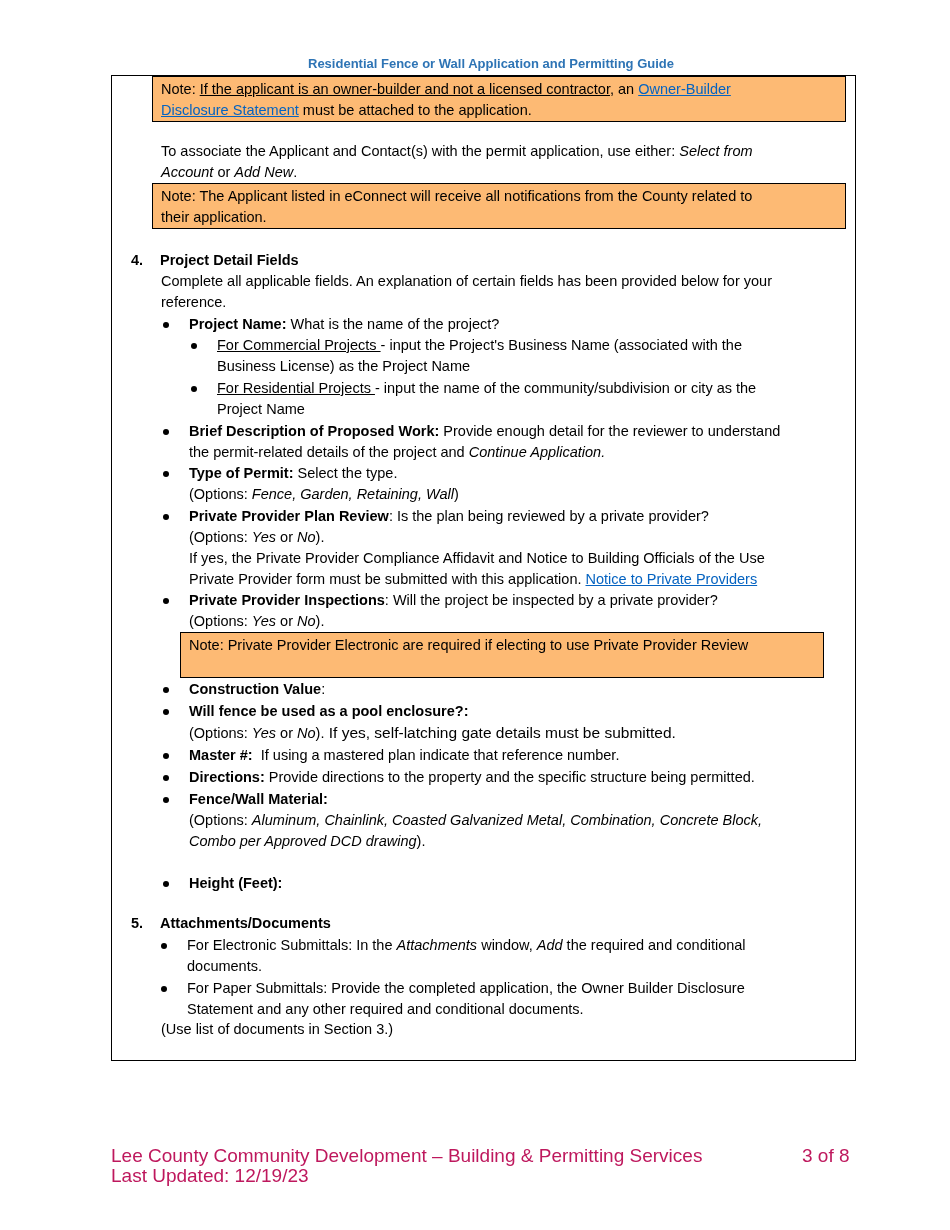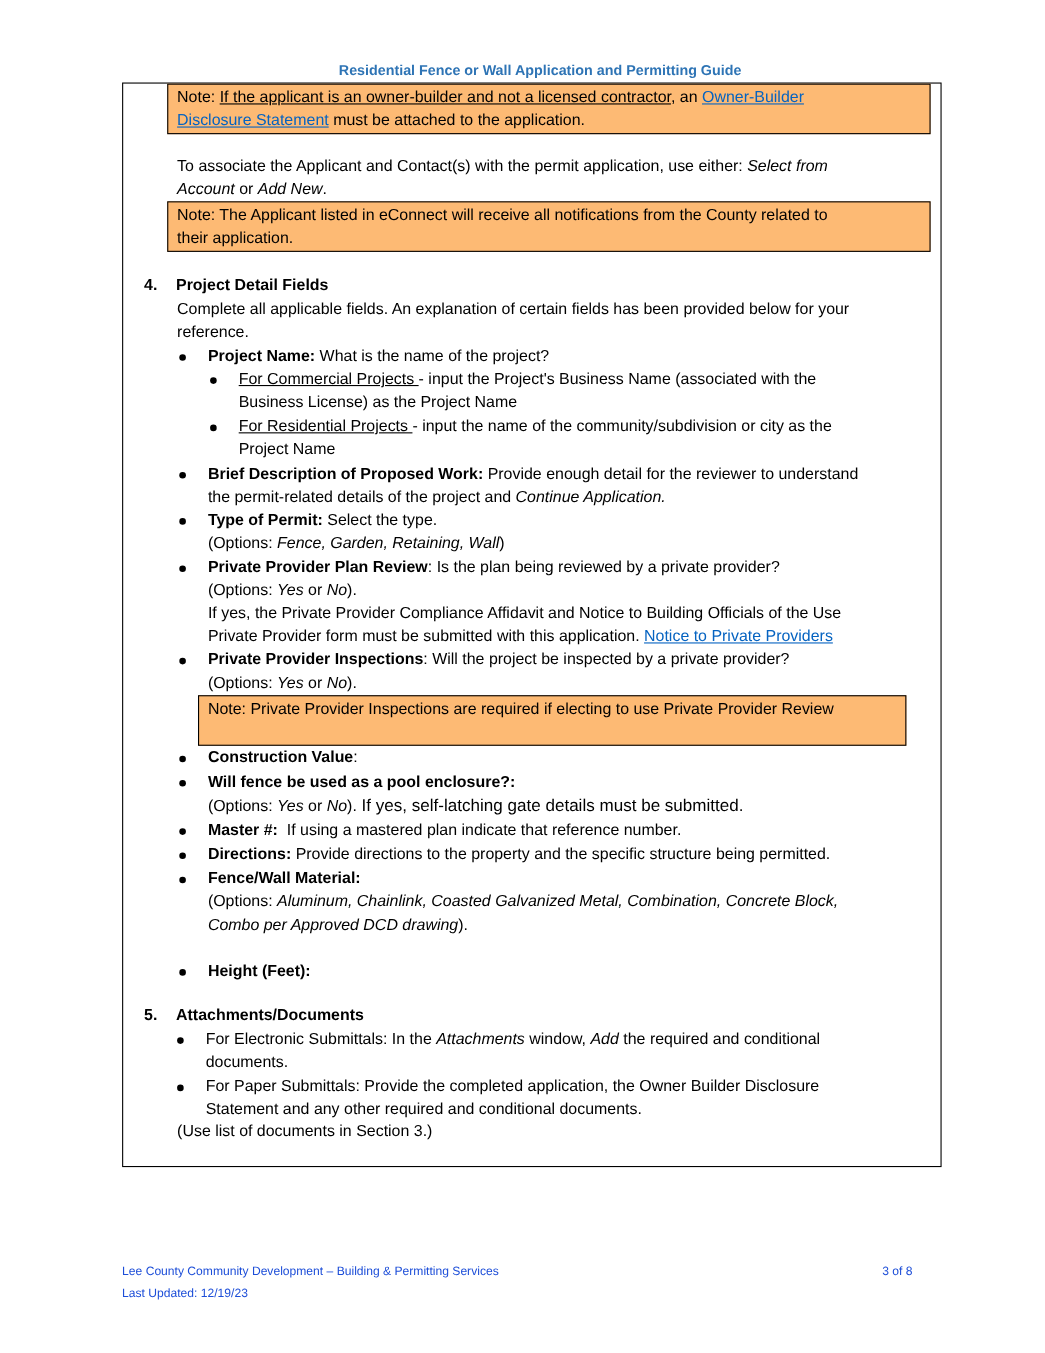--- a/index.html
+++ b/index.html
@@ -5,21 +5,21 @@
   html, body { margin:0; padding:0; background:#ffffff; }
   body { width:950px; height:1230px; position:relative; font-family:"Liberation Sans", sans-serif; color:#000; font-size:14.5px; }
   .page-title { position:absolute; top:56px; left:16px; width:950px; text-align:center; color:#2e74b5; font-weight:bold; font-size:13px; }
   .frame { position:absolute; left:111px; top:75px; width:745px; height:986px; border:1px solid #000; box-sizing:border-box; }
   .abs { position:absolute; line-height:21px; white-space:nowrap; }
   .note { position:absolute; background:#fdba74; border:1px solid #000; box-sizing:border-box; padding:2px 8px; line-height:21px; }
   a.link { color:#0563c1; text-decoration:underline; }
   u { text-decoration:underline; }
   .bullet { position:absolute; width:8px; height:8px; }
   .bullet::before { content:""; display:block; width:6px; height:6px; border-radius:50%; background:#000; margin-top:0; }
-  .footer { position:absolute; color:#1d4ed8; font-size:11px; line-height:20px; }
+  .footer { position:absolute; color:#be185d; font-size:19px; line-height:20px; }
   b { font-weight:bold; }
   i { font-style:italic; }
 </style>
 </head>
 <body>
 
 <div class="page-title">Residential Fence or Wall Application and Permitting Guide</div>
 
 <div class="frame"></div>
 
@@ -80,21 +80,21 @@
   <div><span>Private Provider form must be submitted with this application. </span><a class="link">Notice to Private Providers</a></div>
 </div>
 
 <span class="bullet" style="left:163px; top:598px;"></span>
 <div class="abs" style="left:189px; top:590px;">
   <div><b>Private Provider Inspections</b><span>: Will the project be inspected by a private provider?</span></div>
   <div><span>(Options: </span><i>Yes</i><span> or </span><i>No</i><span>).</span></div>
 </div>
 
 <div class="note" style="left:180px; top:632px; width:644px; height:46px;">
-  <div>Note: Private Provider Inspections are required if electing to use Private Provider Review</div>
+  <div>Note: Private Provider Electronic are required if electing to use Private Provider Review</div>
 </div>
 
 <span class="bullet" style="left:163px; top:687px;"></span>
 <div class="abs" style="left:189px; top:679px;"><b>Construction Value</b><span>:</span></div>
 
 <span class="bullet" style="left:163px; top:709px;"></span>
 <div class="abs" style="left:189px; top:701px;">
   <div><b>Will fence be used as a pool enclosure?:</b></div>
   <div><span>(Options: </span><i>Yes</i><span> or </span><i>No</i><span>).</span><span style="font-size:15.5px;"> If yes, self-latching gate details must be submitted.</span></div>
 </div>

